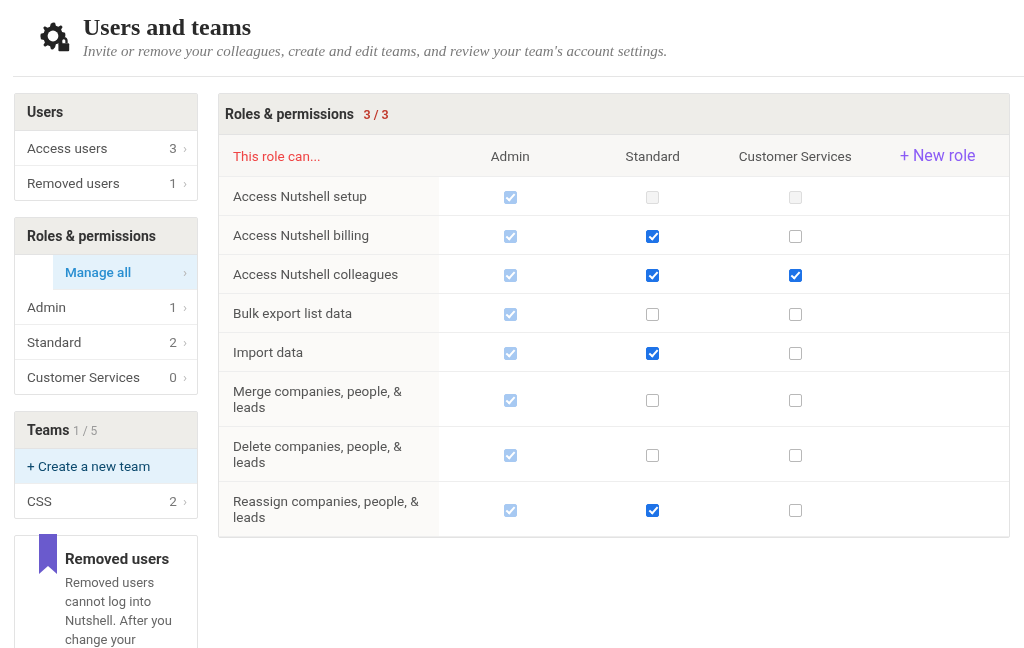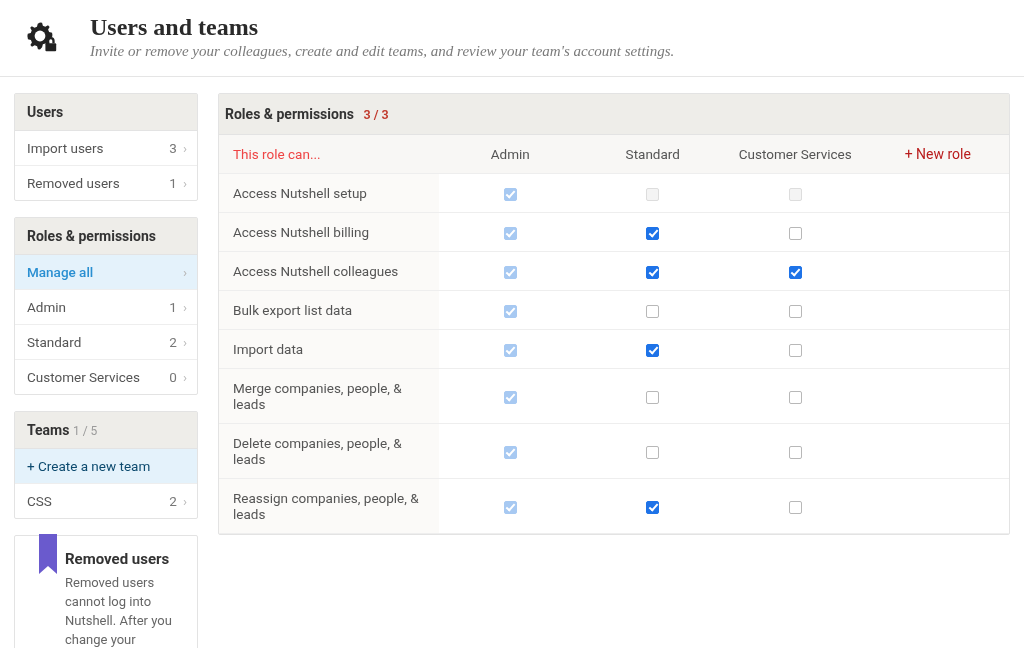--- a/index.html
+++ b/index.html
@@ -6,23 +6,24 @@
   body {
     font-family: -apple-system, BlinkMacSystemFont, "Segoe UI", Roboto, "Helvetica Neue", Arial, sans-serif;
     font-size: 14px;
     color: #333;
     background: #fff;
     width: 1024px;
   }
   .page-header {
     display: flex;
     align-items: flex-start;
-    gap: 32px;
+    gap: 12px;
     padding: 14px 22px 16px 22px;
     border-bottom: 1px solid #e5e5e5;
+    margin-left: 13px;
   }
   .page-header .icon-wrap {
     width: 36px; height: 36px; flex: 0 0 36px;
     color: #222;
     margin-top: 4px;
   }
   .page-title {
     font-family: Georgia, 'Times New Roman', serif;
     font-size: 24px;
     font-weight: 700;
@@ -71,21 +72,21 @@
     display: flex;
     align-items: center;
     padding: 9px 10px 9px 12px;
     border-bottom: 1px solid #eee;
     color: #555;
     cursor: pointer;
     justify-content: space-between;
     font-size: 13.5px;
   }
   .side-row:last-child { border-bottom: none; }
-  .side-row.active { background: #e4f2fb; color: #2a8fd1; font-weight:500;}
+  .side-row.active { background: #e4f2fb; color: #2a8fd1; font-weight:500;margin-left:38px;}
   .side-row .count {
     color: #777;
     margin-right: 6px;
   }
   .side-row .chev { color: #bbb; }
   .side-row.create { background: #e4f2fb; color: #0c4a6e; }
   .tip-card {
     border: 1px solid #e3e3e3;
     border-radius: 2px;
     padding: 14px 14px 18px 14px;
@@ -150,23 +151,23 @@
     color: #555;
     text-align: center;
   }
   table.perm thead th.first {
     text-align: left;
     padding-left: 14px;
     width: 220px;
     color:#ef4444;
   }
   table.perm thead th.newrole a {
-    color: #b91c1c;
+    color: #8b5cf6;
     text-decoration: none;
-    font-size: 14px;
+    font-size: 16px;
   }
   table.perm tbody td.first {
     text-align: left;
     padding-left: 14px;
     background: #fbfaf8;
     color: #555;
   }
   table.perm tbody td { text-align: center; }
   .cb {
     display: inline-block;
@@ -225,21 +226,21 @@
   </div>
 </div>
 
 <div class="layout">
   <div class="sidebar">
 
     <div class="card">
       <div class="card-header">Users</div>
       <div id="users-list">
           <div class="side-row">
-            <span>Import users</span>
+            <span>Access users</span>
             <span><span class="count">3</span><span class="chev">›</span></span>
           </div>
           <div class="side-row">
             <span>Removed users</span>
             <span><span class="count">1</span><span class="chev">›</span></span>
           </div>
         </div>
     </div>
 
     <div class="card">

